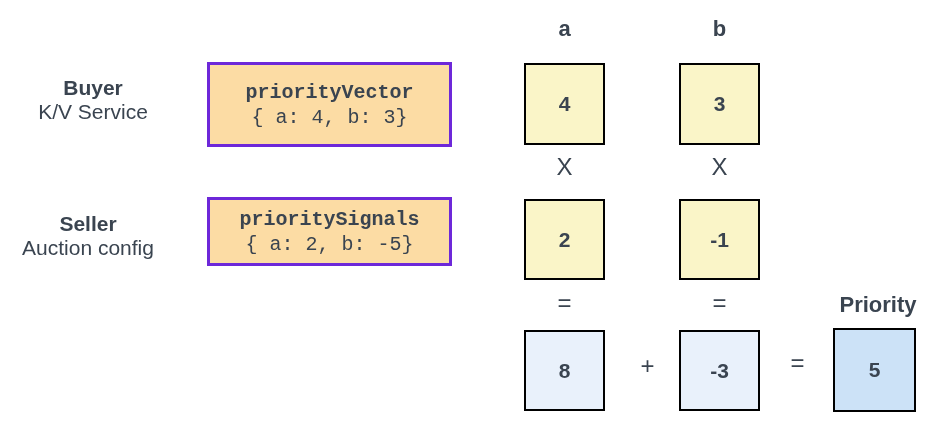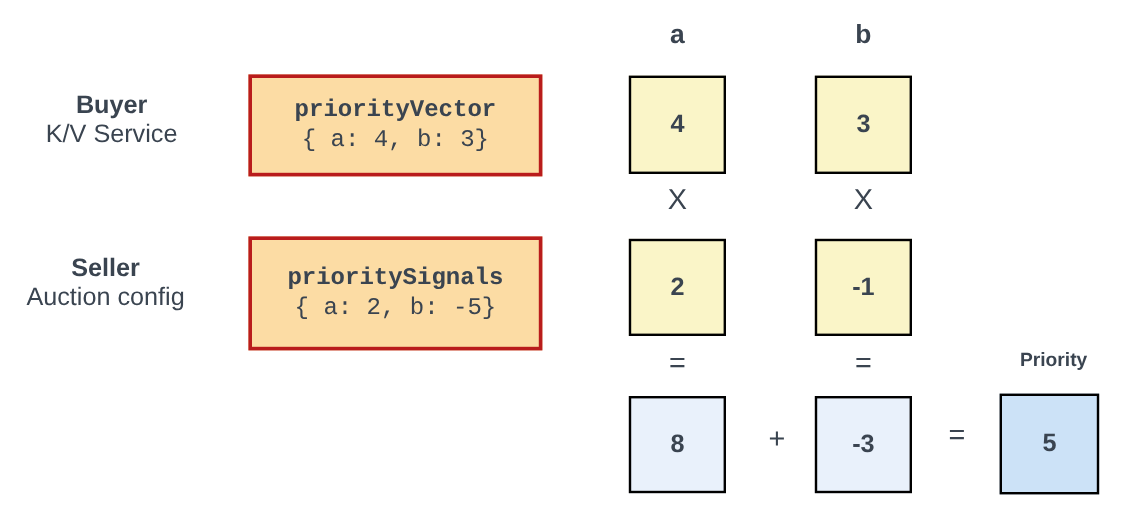--- a/index.html
+++ b/index.html
@@ -20,31 +20,31 @@
   .role-title { font-size: 21px; font-weight: bold; line-height: 24px; }
   .role-sub   { font-size: 21px; line-height: 24px; }
 
   
   .code-box {
     position: absolute;
     left: 207px;
     width: 245px;
     box-sizing: border-box;
     background: #fcdca4;
-    border: 3px solid #b91c1c;
+    border: 3px solid #6d28d9;
     display: flex;
     flex-direction: column;
     align-items: center;
     justify-content: center;
     font-family: "Liberation Mono", monospace;
     font-size: 20px;
     line-height: 25px;
   }
   [data-name="buyer-code-box"]  { top: 62px;  height: 85px; }
-  [data-name="seller-code-box"] { top: 197px; height: 95px; }
+  [data-name="seller-code-box"] { top: 197px; height: 69px; }
   .code-name  { font-weight: bold; }
 
   
   .colhead { position: absolute; top: 16px; width: 81px; text-align: center; font-size: 22px; font-weight: bold; }
   [data-name="column-a-header"] { left: 524px; }
   [data-name="column-b-header"] { left: 679px; }
 
   
   .cell {
     position: absolute;
@@ -74,21 +74,21 @@
   .op { position: absolute; width: 81px; text-align: center; font-size: 24px; line-height: 28px; }
   [data-name="multiply-a"]  { left: 524px; top: 153px; }
   [data-name="multiply-b"]  { left: 679px; top: 153px; }
   [data-name="equals-a"]    { left: 524px; top: 289px; }
   [data-name="equals-b"]    { left: 679px; top: 289px; }
   [data-name="plus-operator"] { left: 607px; top: 352px; }
   [data-name="equals-total"]  { left: 757px; top: 349px; }
 
   [data-name="priority-label"] {
     position: absolute; left: 831px; top: 292px; width: 94px;
-    text-align: center; font-size: 16px; font-weight: bold;
+    text-align: center; font-size: 22px; font-weight: bold;
   }
 </style>
 </head>
 <body>
 
 <div class="stage" data-name="priority-calculation-diagram">
 
   <div class="role-block" data-name="buyer-label-block">
     <div class="role-title" data-name="buyer-title">Buyer</div>
     <div class="role-sub" data-name="buyer-subtitle">K/V Service</div>

